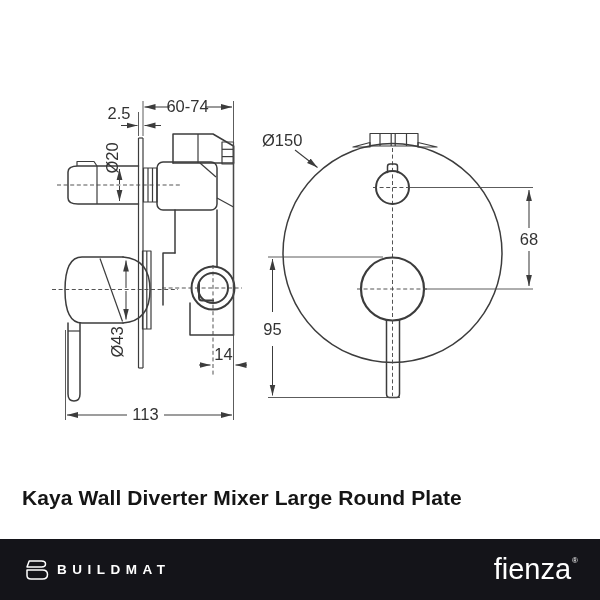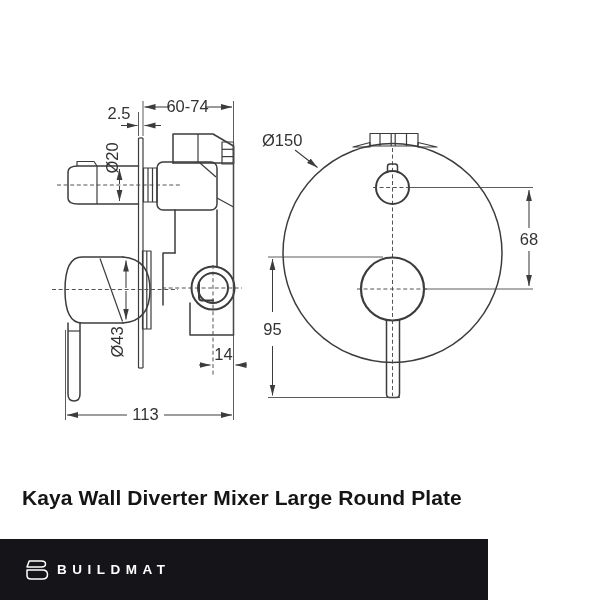--- a/index.html
+++ b/index.html
@@ -20,21 +20,21 @@
   .ext  {stroke:#4a4a4a;fill:none;stroke-width:0.9;}
   .dim  {stroke:#3c3c3c;fill:none;stroke-width:1.05;}
   .dash {stroke:#4a4a4a;fill:none;stroke-width:0.95;stroke-dasharray:4 2.6;}
   .dimtxt{font:16.5px "Liberation Sans", sans-serif;fill:#333333;}
 
   .title{
     position:absolute;left:22px;top:486px;width:560px;
     font-size:21px;font-weight:bold;color:#151515;letter-spacing:0.1px;
   }
   .footer{
-    position:absolute;left:0;bottom:0;width:488px;height:61px;
+    position:absolute;left:0;bottom:0;width:600px;height:61px;
     background:#141419;
     display:flex;align-items:center;justify-content:space-between;
     box-sizing:border-box;padding:0 22px;
   }
   .brand-left{display:flex;align-items:center;gap:8px;}
   .bm-text{
     color:#ffffff;font-size:13.5px;font-weight:bold;letter-spacing:5.5px;
     font-family:"Liberation Sans", sans-serif;
   }
   .fz{
@@ -183,15 +183,19 @@
       <span style="display:flex;">
         <svg width="27" height="25" viewBox="0 0 27 25">
           <g fill="none" stroke="#ffffff" stroke-width="1.5" stroke-linejoin="round">
             <path d="M5,10 L7.2,4 H19.5 Q23.5,4 23.5,7 Q23.5,10 19.5,10 Z"></path>
             <path d="M5,13 H20.5 Q25.5,13 25.5,17.5 Q25.5,22 20.5,22 H9 Q5,22 5,18.5 Z"></path>
           </g>
         </svg>
       </span>
       <span class="bm-text">BUILDMAT</span>
     </div>
+    <div class="fz">
+      <span>fienza</span>
+        <sup>®</sup>
+    </div>
   </div>
 
 </div>
 
 </body></html>

